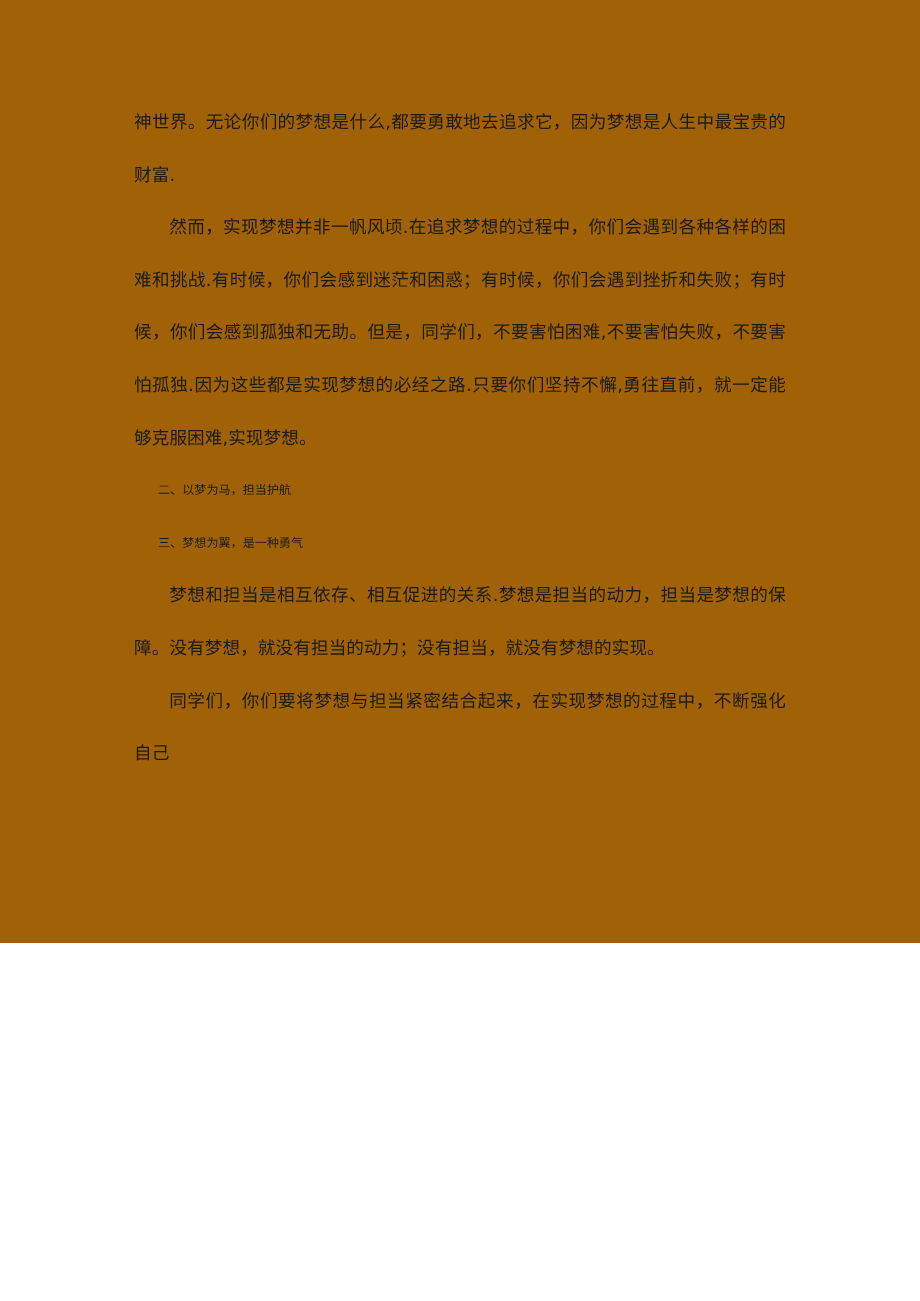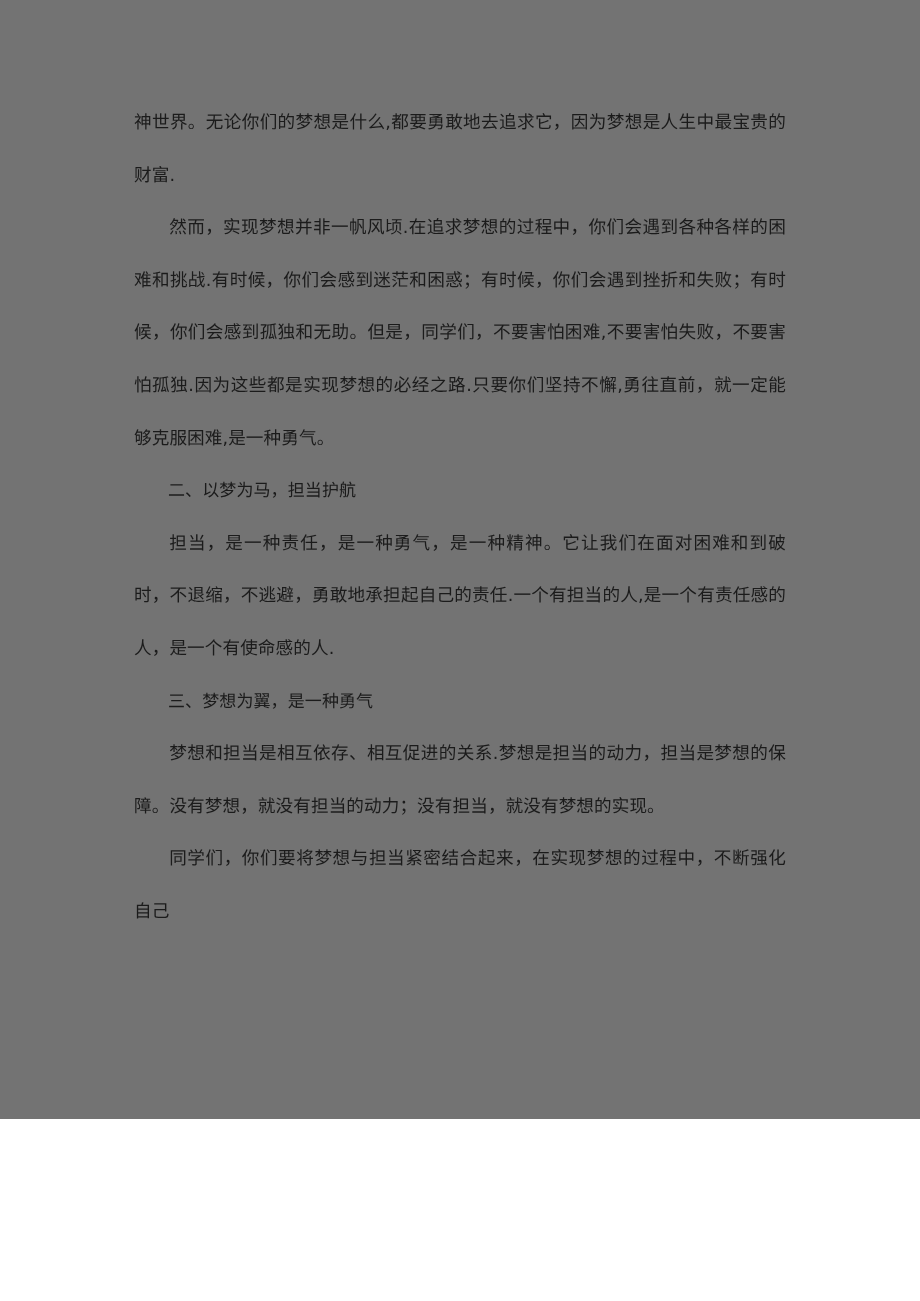--- a/index.html
+++ b/index.html
@@ -5,22 +5,22 @@
 <style>
   html, body {
     margin: 0;
     padding: 0;
     background: #ffffff;
   }
 
   .page {
     position: relative;
     width: 920px;
-    height: 1119px;
-    background: #737373;
+    height: 943px;
+    background: #a16207;
     overflow: hidden;
     font-family: "DejaVu Sans", "Liberation Sans", sans-serif;
     -webkit-font-smoothing: none;
   }
 
   .text-column {
     position: absolute;
     left: 134px;
     top: 96px;
     width: 652px;
@@ -40,21 +40,21 @@
   }
 
   .para.indent {
     text-indent: 2em;
   }
 
   
   .heading {
     margin: 0;
     color: #1b1b1b;
-    font-size: 17px;
+    font-size: 12px;
     line-height: 52.6px;
     letter-spacing: 0.1px;
     text-indent: 2em;
     font-weight: 400;
     text-align: left;
   }
 
   
   .page-tail {
     position: absolute;
@@ -67,25 +67,24 @@
 </style>
 </head>
 <body>
 
 <div class="page">
 
   <div class="text-column">
 
     <p class="para">神世界。无论你们的梦想是什么,都要勇敢地去追求它，因为梦想是人生中最宝贵的财富.</p>
 
-    <p class="para indent">然而，实现梦想并非一帆风顷.在追求梦想的过程中，你们会遇到各种各样的困难和挑战.有时候，你们会感到迷茫和困惑；有时候，你们会遇到挫折和失败；有时候，你们会感到孤独和无助。但是，同学们，不要害怕困难,不要害怕失败，不要害怕孤独.因为这些都是实现梦想的必经之路.只要你们坚持不懈,勇往直前，就一定能够克服困难,是一种勇气。</p>
+    <p class="para indent">然而，实现梦想并非一帆风顷.在追求梦想的过程中，你们会遇到各种各样的困难和挑战.有时候，你们会感到迷茫和困惑；有时候，你们会遇到挫折和失败；有时候，你们会感到孤独和无助。但是，同学们，不要害怕困难,不要害怕失败，不要害怕孤独.因为这些都是实现梦想的必经之路.只要你们坚持不懈,勇往直前，就一定能够克服困难,实现梦想。</p>
 
     <p class="heading">二、以梦为马，担当护航</p>
 
-    <p class="para indent">担当，是一种责任，是一种勇气，是一种精神。它让我们在面对困难和到破时，不退缩，不逃避，勇敢地承担起自己的责任.一个有担当的人,是一个有责任感的人，是一个有使命感的人.</p>
 
 
 
     <p class="heading">三、梦想为翼，是一种勇气</p>
 
     <p class="para indent">梦想和担当是相互依存、相互促进的关系.梦想是担当的动力，担当是梦想的保障。没有梦想，就没有担当的动力；没有担当，就没有梦想的实现。</p>
 
     <p class="para indent">同学们，你们要将梦想与担当紧密结合起来，在实现梦想的过程中，不断强化自己</p>
 
   </div>

